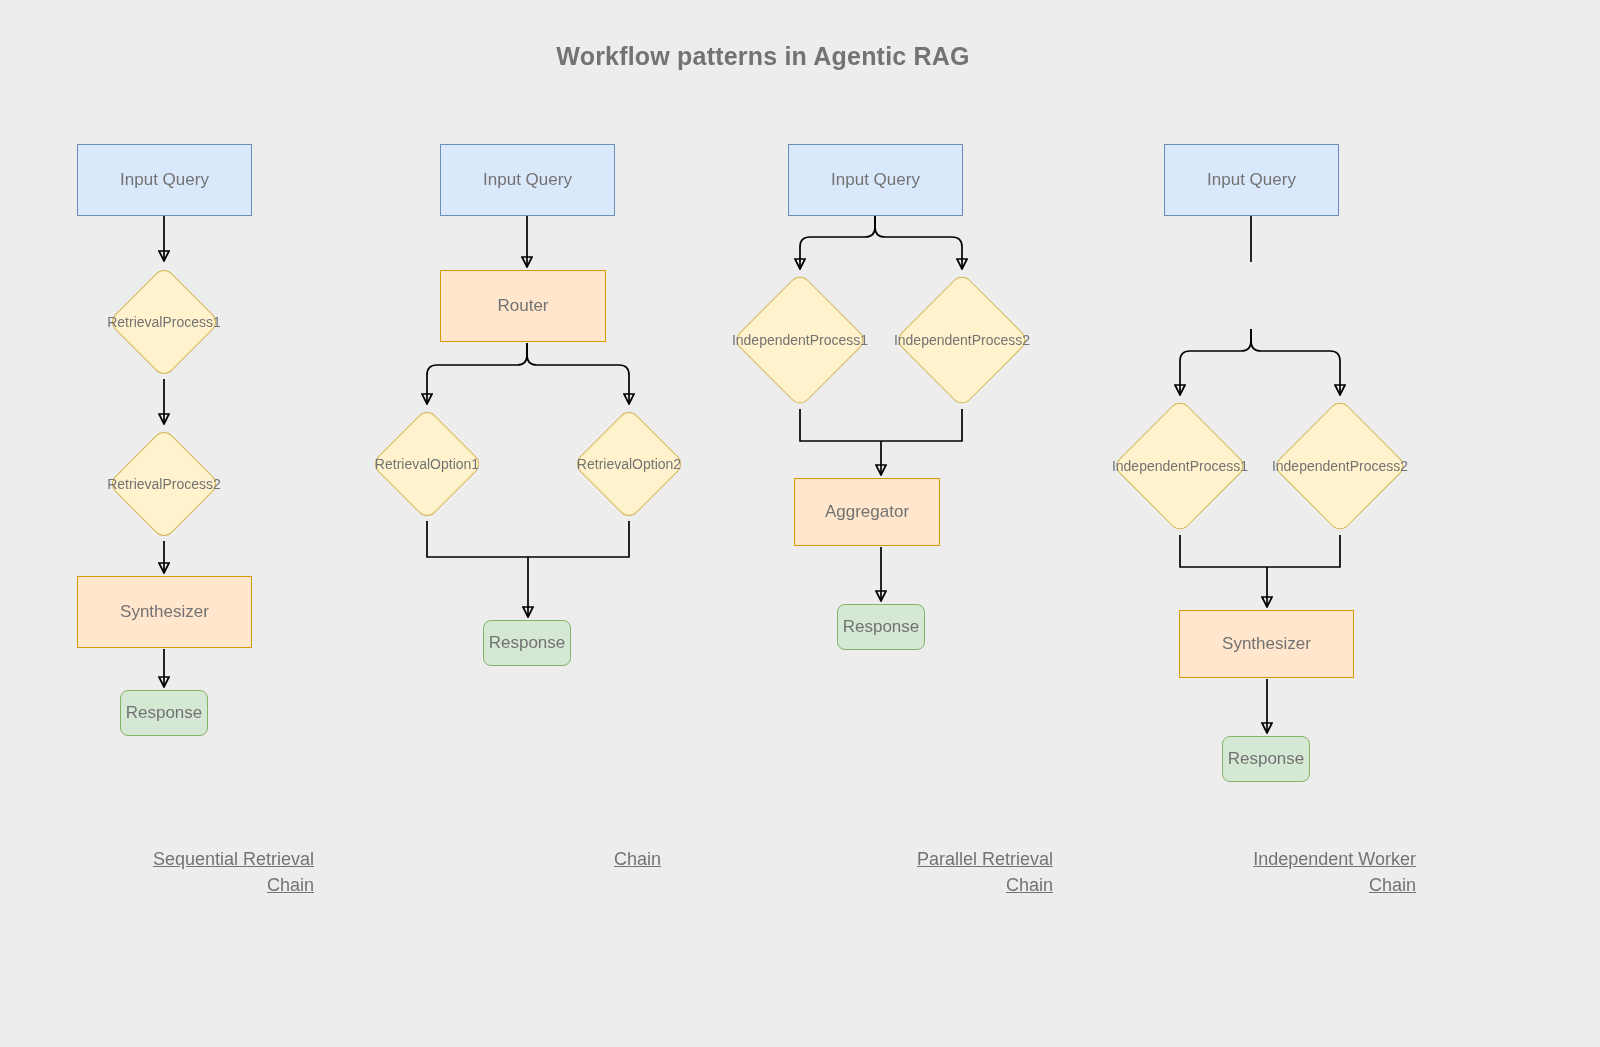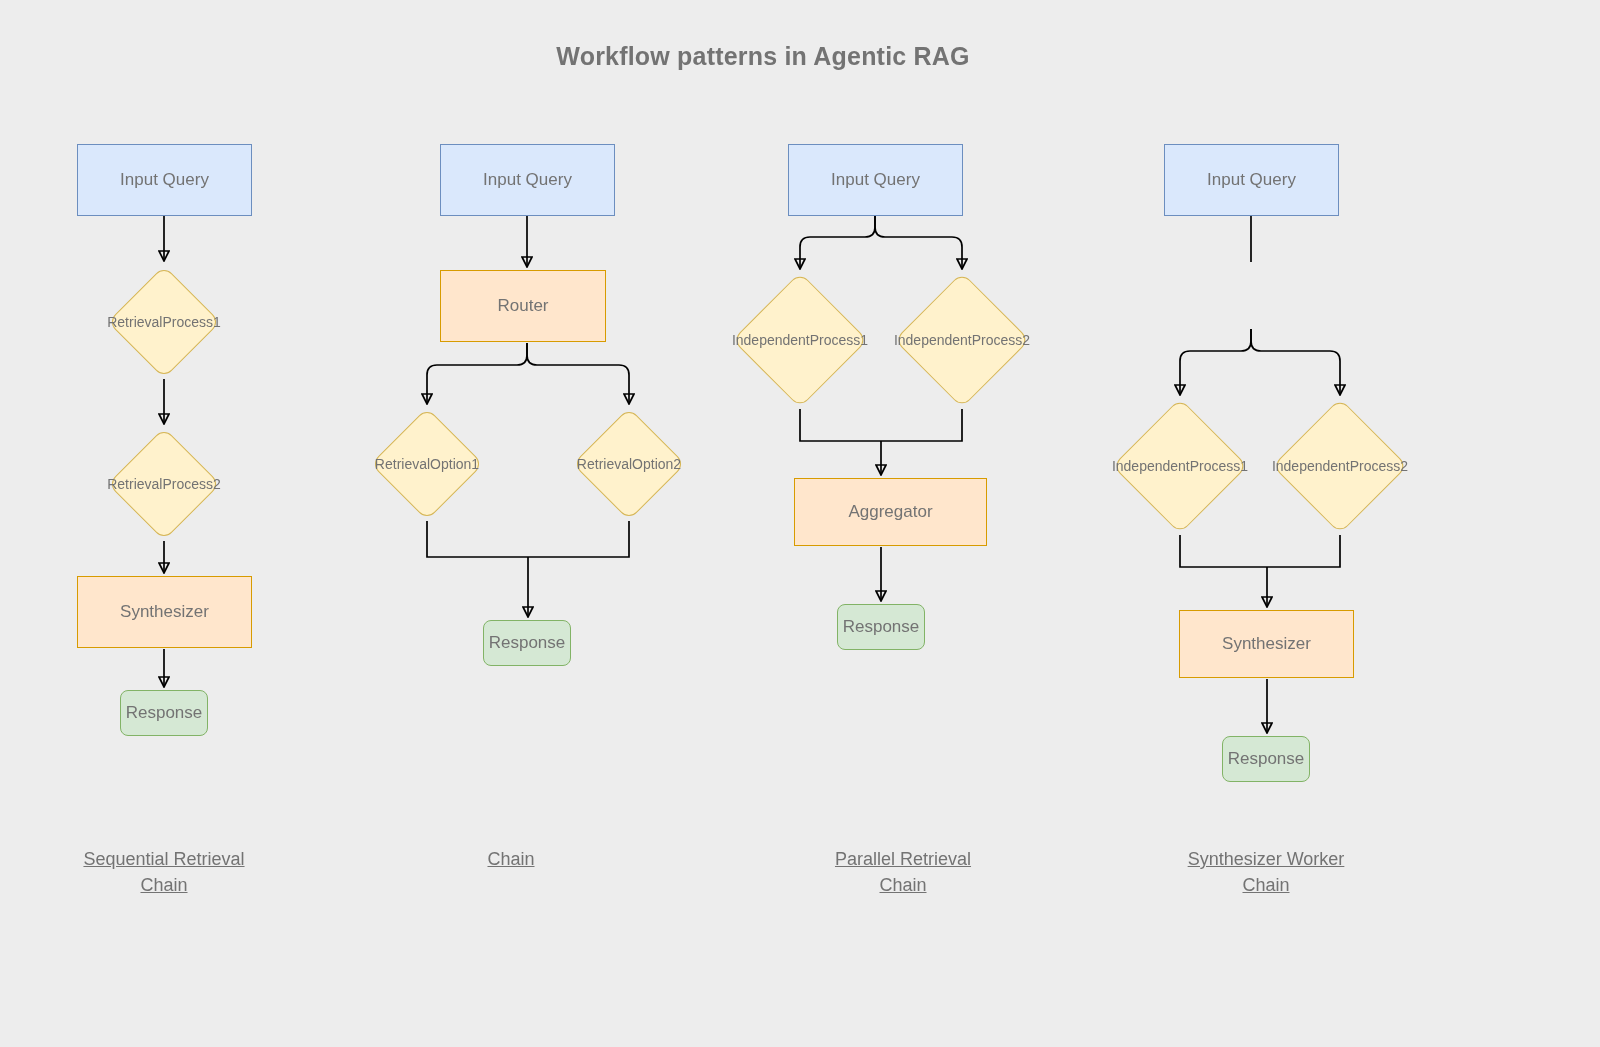--- a/index.html
+++ b/index.html
@@ -27,21 +27,21 @@
   }
   .diamond.s80 { width: 80px; height: 80px; }
   .diamond.s96 { width: 96px; height: 96px; }
   .dlabel {
     position: absolute; display: flex; flex-direction: row;
     align-items: center; justify-content: center;
     font-size: 14px; line-height: 22px; text-align: center;
   }
   .caption {
     position: absolute; width: 300px; top: 846px;
-    text-align: center; font-size: 18px; line-height: 26px;
+    text-align: right; font-size: 18px; line-height: 26px;
   }
   .cap-line { display: block; text-decoration: underline; }
   svg.wires { position: absolute; left: 0; top: 0; pointer-events: none; }
   svg.wires path { stroke: #000; stroke-width: 1.7; fill: none; }
 </style>
 </head>
 <body>
 
 <div class="canvas">
 
@@ -131,21 +131,21 @@
     <span>Independent</span>
     <span>Process1</span>
   </div>
 
   <div class="diamond s96" style="left:914px;top:292px"></div>
   <div class="dlabel" style="left:897px;top:316px;width:130px;height:48px">
     <span>Independent</span>
     <span>Process2</span>
   </div>
 
-  <div class="node orange" style="left:794px;top:478px;width:193px;height:68px">Aggregator</div>
+  <div class="node orange" style="left:794px;top:478px;width:146px;height:68px">Aggregator</div>
 
   <div class="node green" style="left:837px;top:604px;width:88px;height:46px">Response</div>
 
   <div class="caption" style="left:753px">
     <span class="cap-line">Parallel Retrieval</span>
     <span class="cap-line">Chain</span>
   </div>
 
   <div class="node blue" style="left:1164px;top:144px;width:175px;height:72px">Input Query</div>
 
@@ -160,17 +160,17 @@
   <div class="dlabel" style="left:1275px;top:442px;width:130px;height:48px">
     <span>Independent</span>
     <span>Process2</span>
   </div>
 
   <div class="node orange" style="left:1179px;top:610px;width:175px;height:68px">Synthesizer</div>
 
   <div class="node green" style="left:1222px;top:736px;width:88px;height:46px">Response</div>
 
   <div class="caption" style="left:1116px">
-    <span class="cap-line">Synthesizer Worker</span>
+    <span class="cap-line">Independent Worker</span>
     <span class="cap-line">Chain</span>
   </div>
 
 </div>
 
 </body></html>

